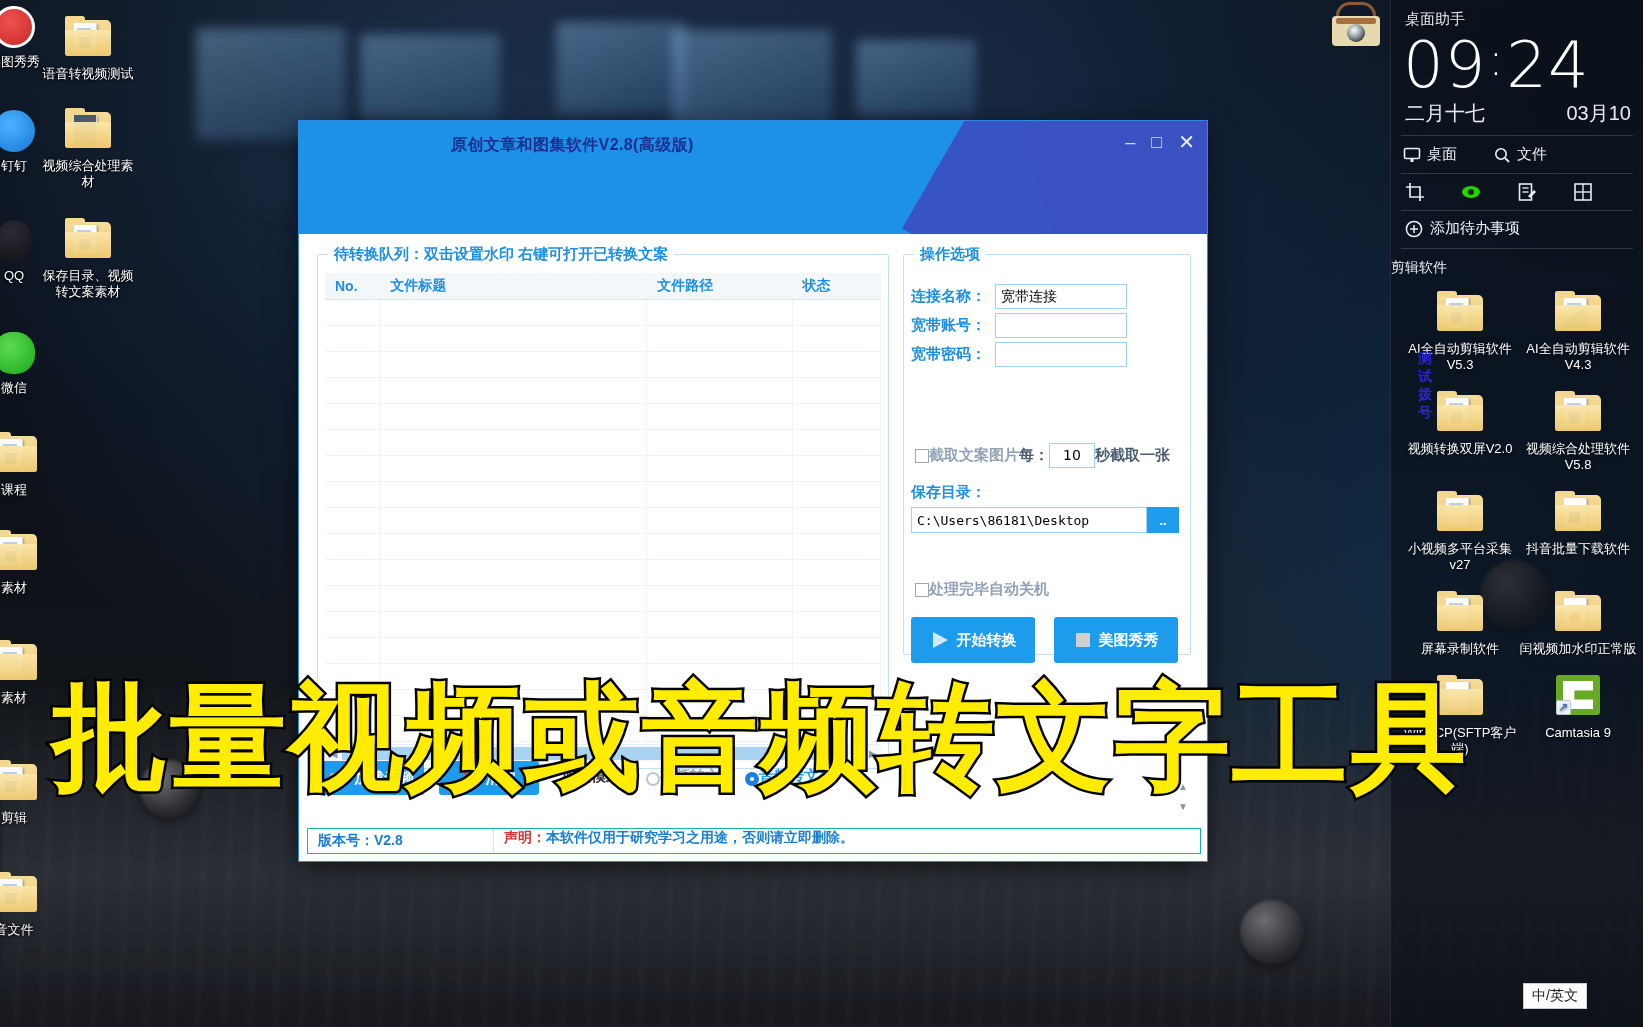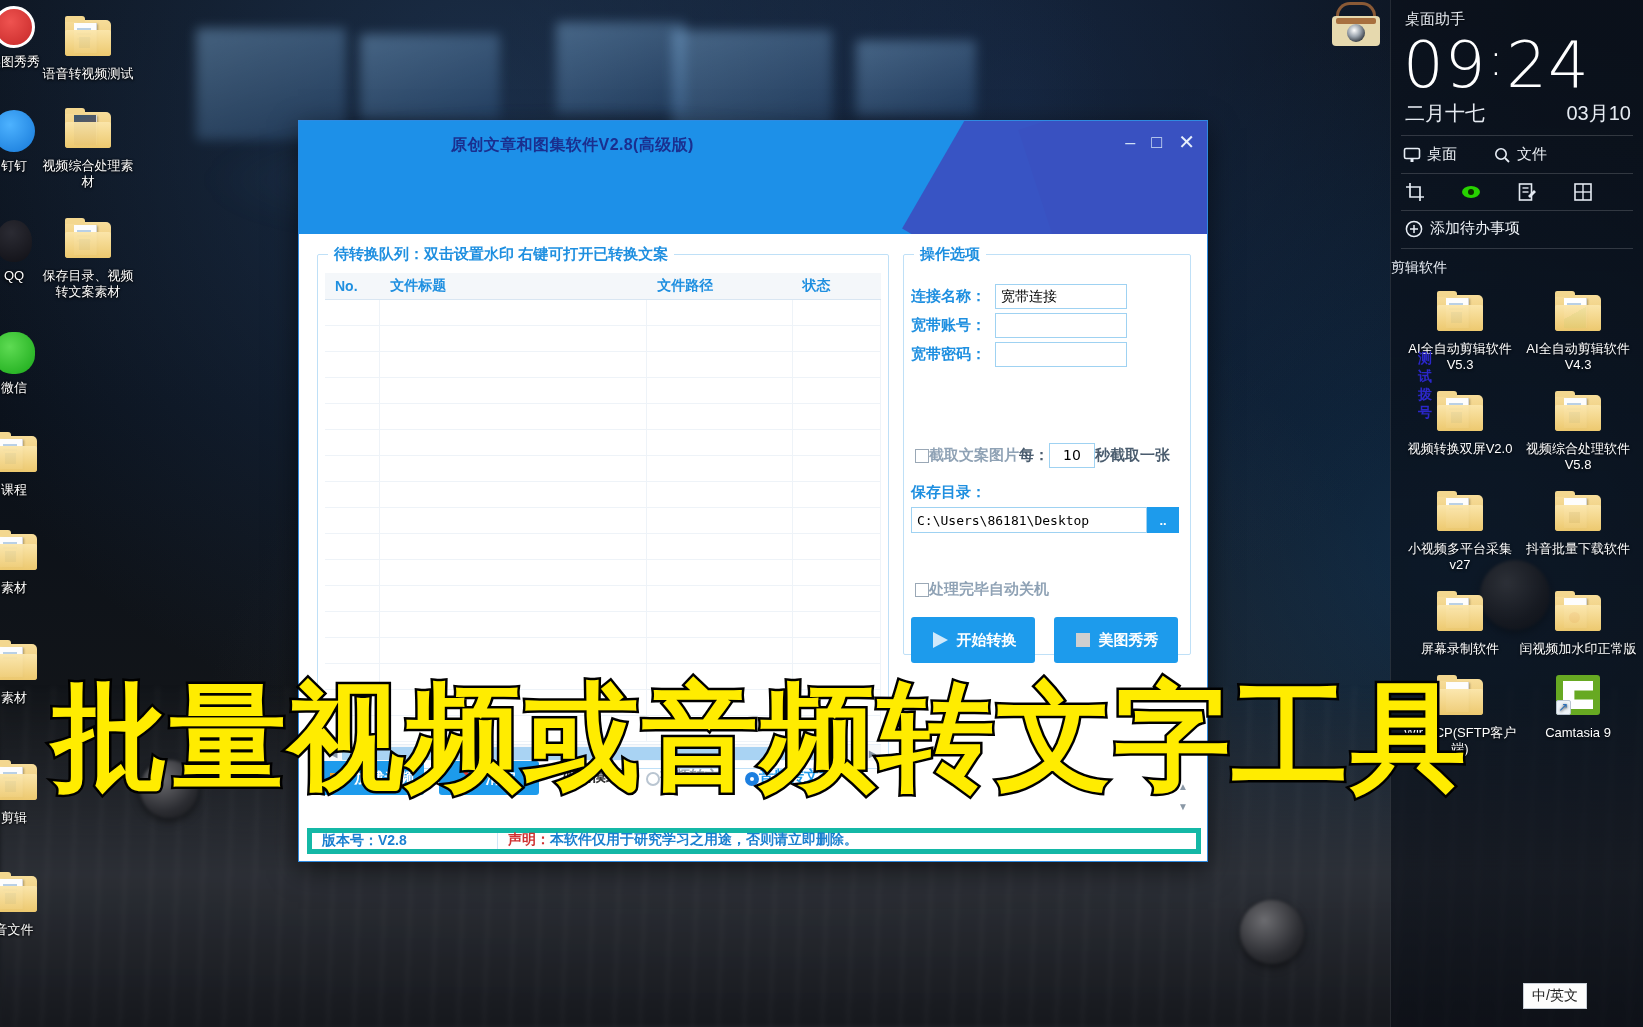--- a/index.html
+++ b/index.html
@@ -303,21 +303,21 @@
     font-size:13px; font-weight:bold;
   }
   #shut-row { left:616px; top:459px; }
 
   #btn-start { position:absolute; left:612px; top:496px; width:124px; height:46px; }
   #btn-stop  { position:absolute; left:755px; top:496px; width:124px; height:46px; }
   #btn-stop  { background:#1d9bec; }
 
   .statusbar {
     position:absolute; left:8px; bottom:7px; width:894px; height:26px;
-    border:5px solid #14b8a6; background:#fff; display:flex; align-items:flex-end;
+    border:1px solid #14b8a6; background:#fff; display:flex; align-items:flex-start;
     font-size:14px; color:#1a7fd0; font-weight:bold;
   }
   .statusbar .sb1 { width:186px; padding-left:10px; border-right:1px solid #cfe5f7; height:100%;
                     display:flex; align-items:center; }
   .statusbar .sb2 { padding-left:10px; }
   .statusbar .sb2 .red { color:#d03030; }
 
   
   .vscroll-arrow {
     position:absolute; right:16px; width:16px; height:16px;

